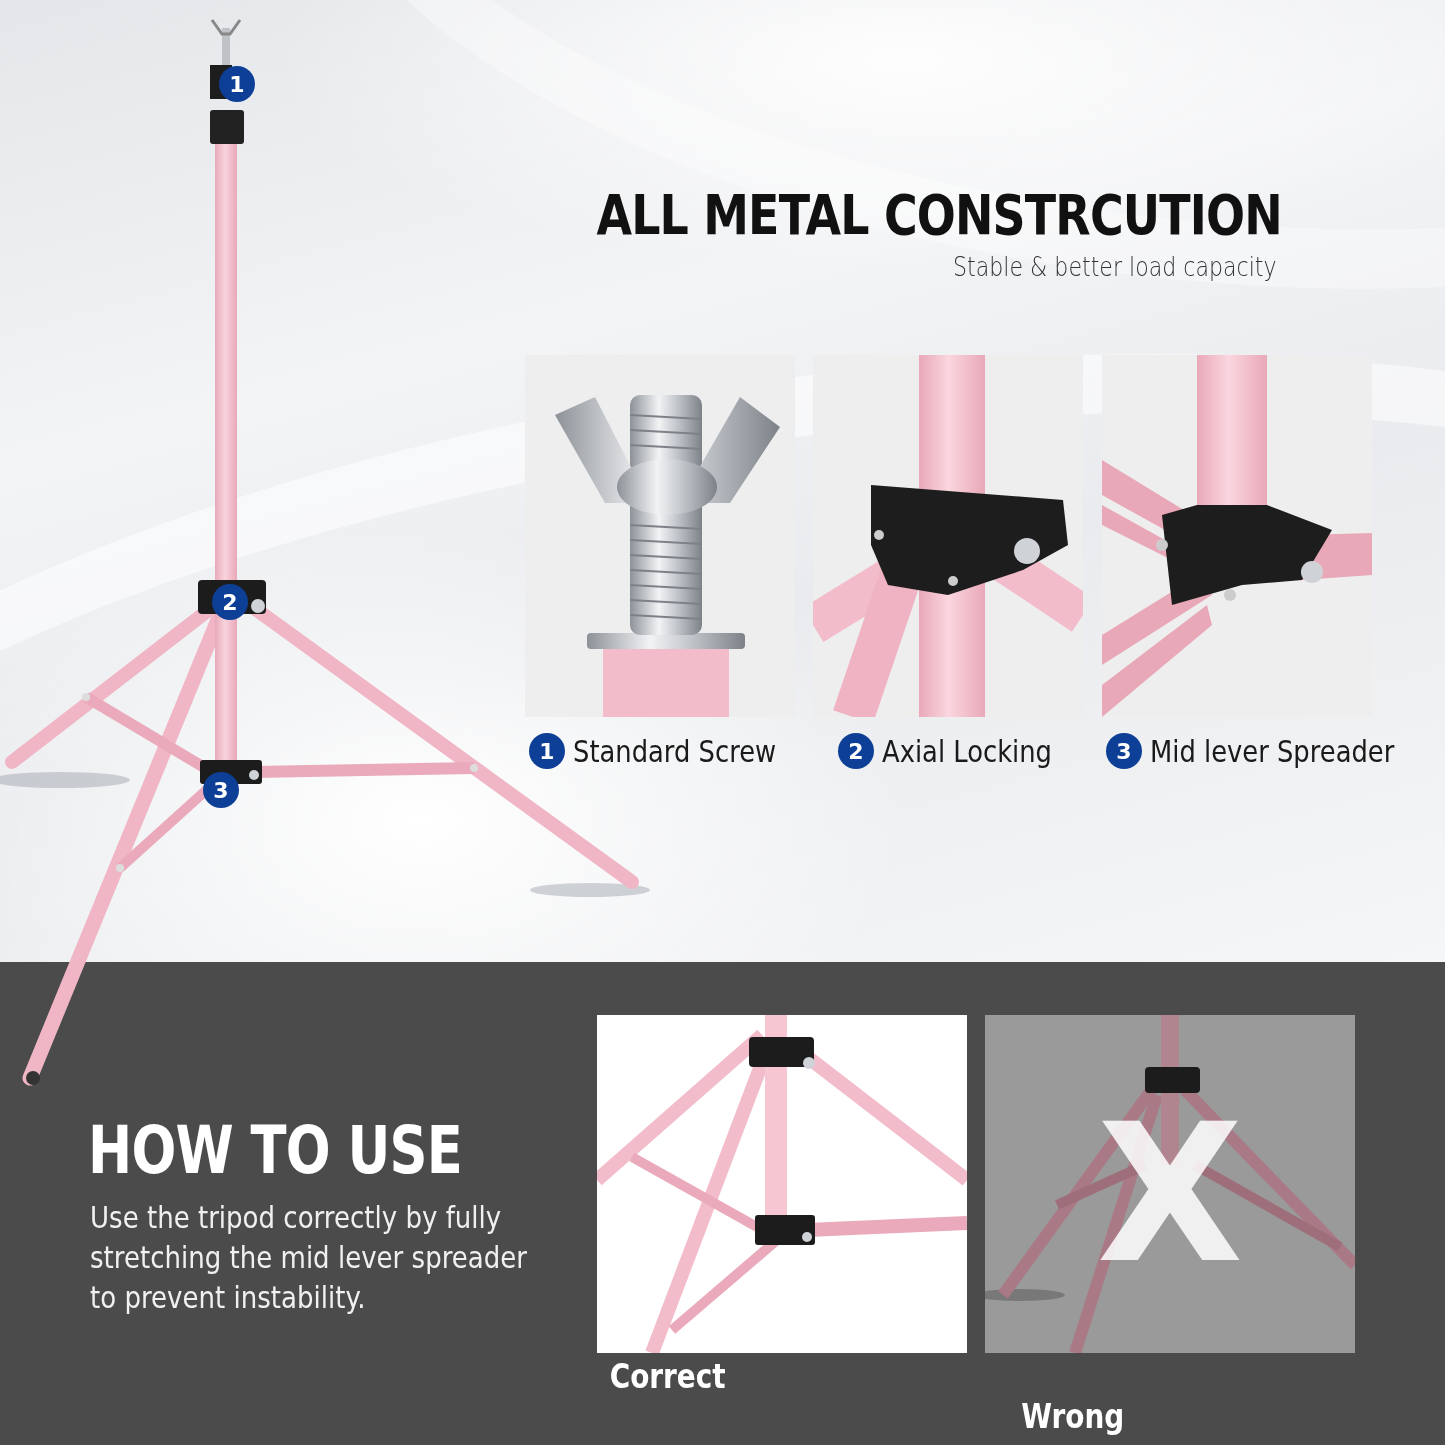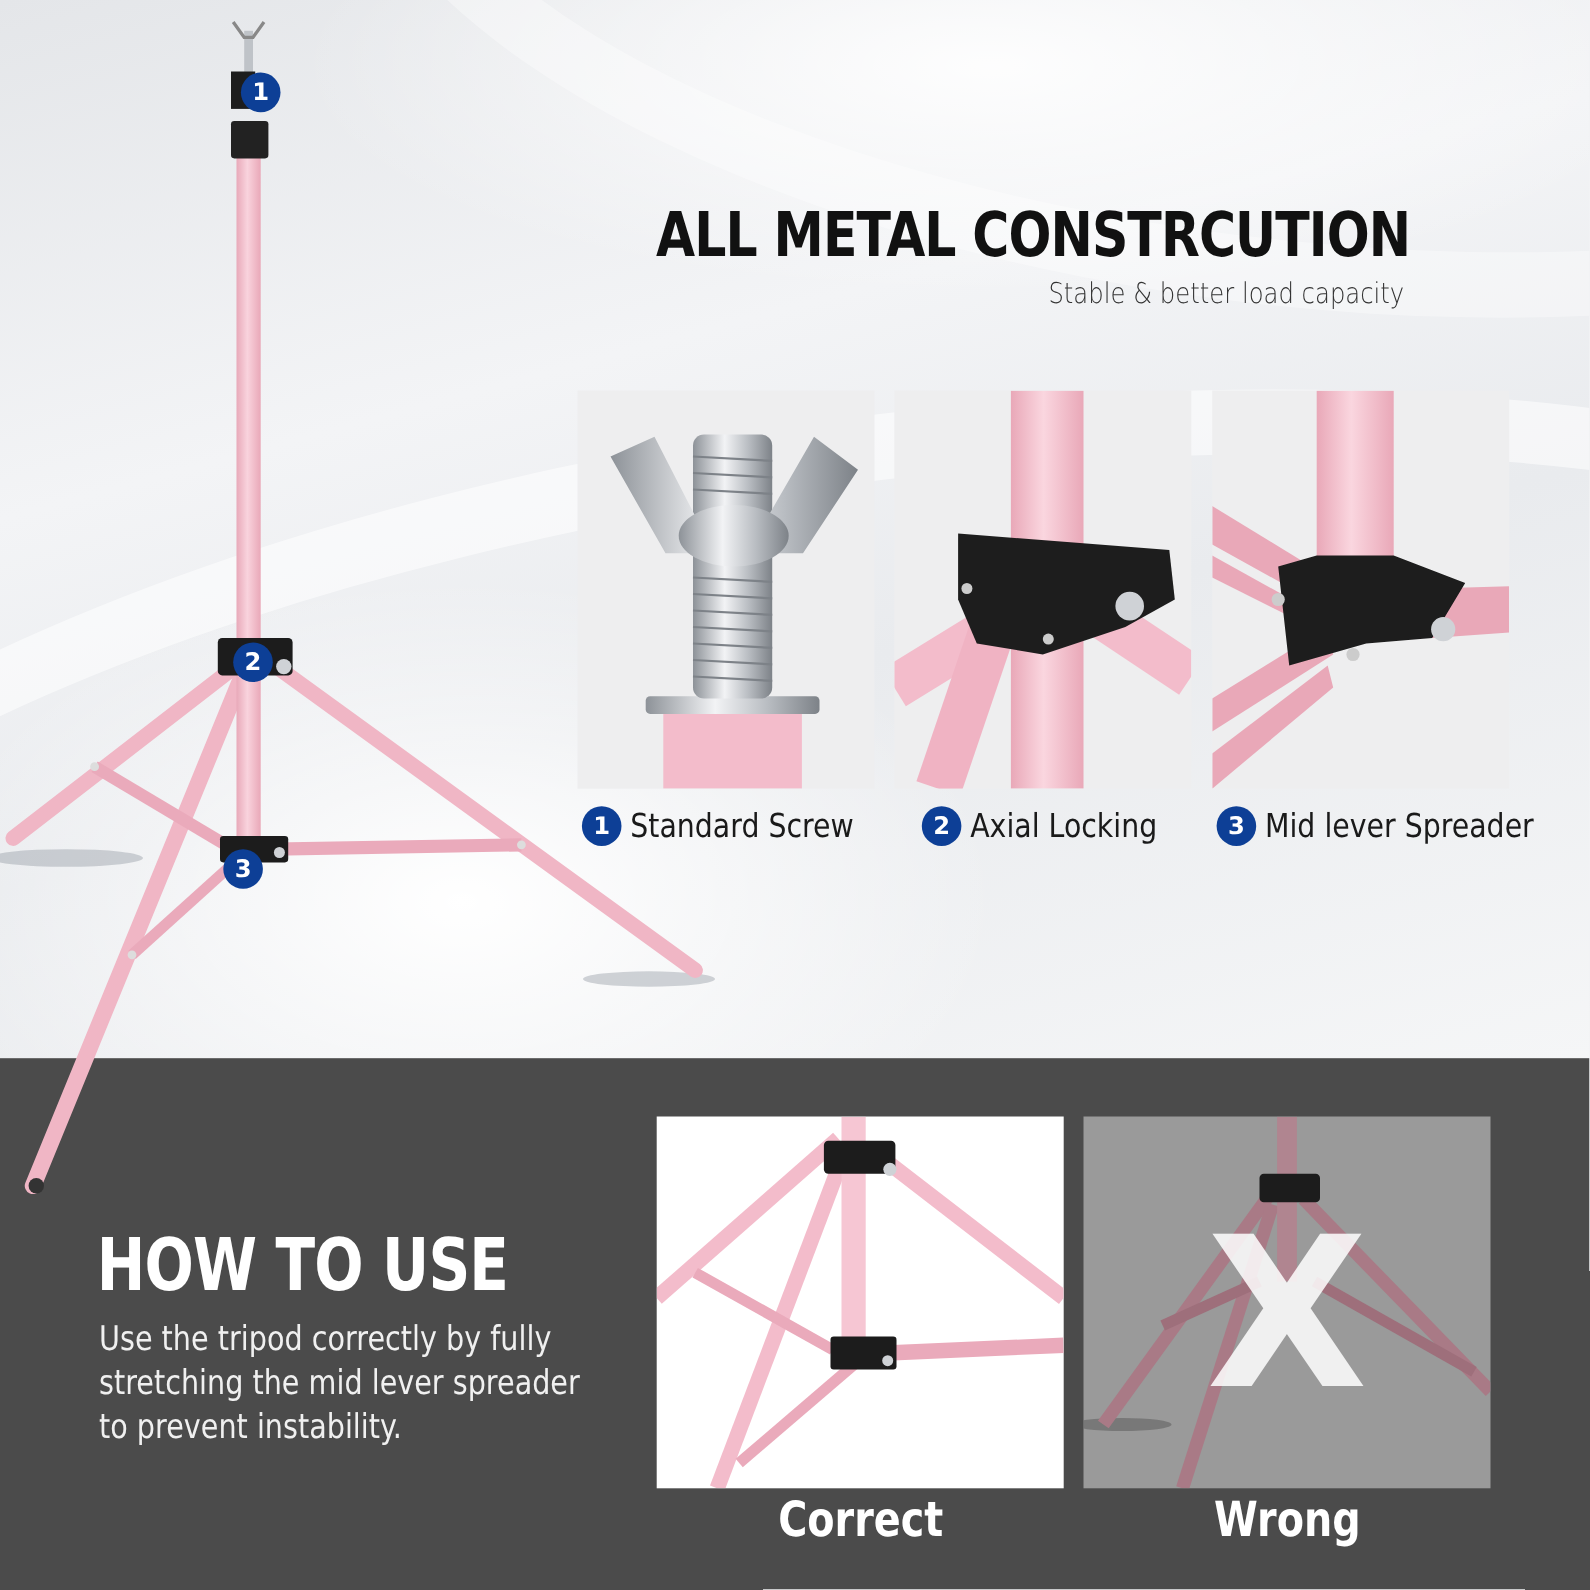--- a/index.html
+++ b/index.html
@@ -69,22 +69,22 @@
     position: absolute; left: 90px; top: 1197px; width: 560px;
     font-family: "DejaVu Sans", sans-serif; font-size: 31px; line-height: 40px;
     color: #f0f0f0; transform: scaleX(0.84); transform-origin: left top;
   }
   .compare-box {
     position: absolute; top: 1015px; width: 370px; height: 338px; overflow: hidden;
   }
   .compare-correct { left: 597px; background: #ffffff; }
   .compare-wrong { left: 985px; background: #9a9a9a; }
   .compare-caption {
-    position: absolute; top: 1356px; width: 370px; text-align: center;
-    font-family: "DejaVu Sans", sans-serif; font-weight: bold; font-size: 44px; color: #fff;
+    position: absolute; top: 1356px; width: 370px; 
+    font-family: "DejaVu Sans", sans-serif; font-weight: bold; font-size: 34px; color: #fff;
   }
   .compare-caption span { display: inline-block; transform: scaleX(0.82); }
 
   svg { display: block; }
 </style>
 </head>
 <body>
 
 <div class="top-section">
   <div class="wave" style="left:-400px; top:380px; width:2400px; height:900px; transform:rotate(-8deg);"></div>
@@ -248,13 +248,13 @@
     <line x1="200" y1="75" x2="370" y2="250" stroke="#a97a86" stroke-width="12"></line>
     <line x1="172" y1="80" x2="90" y2="338" stroke="#a97a86" stroke-width="12"></line>
     <line x1="72" y1="190" x2="160" y2="150" stroke="#9e6f7b" stroke-width="10"></line>
     <line x1="210" y1="150" x2="355" y2="232" stroke="#9e6f7b" stroke-width="10"></line>
     <rect x="176" y="0" width="18" height="150" fill="#b08590"></rect>
     <rect x="160" y="52" width="55" height="26" rx="4" fill="#1c1c1c"></rect>
     <text x="185" y="245" text-anchor="middle" font-family="DejaVu Sans, sans-serif" font-weight="bold" font-size="190" fill="#ffffff" fill-opacity="0.85">X</text>
   </svg>
 </div>
 <div class="compare-caption" style="left:597px;"><span>Correct</span></div>
-<div class="compare-caption" style="left:985px;"><span>Wrong</span></div>
+<div class="compare-caption" style="left:1010px;margin-top:40px;"><span>Wrong</span></div>
 
 </body></html>

